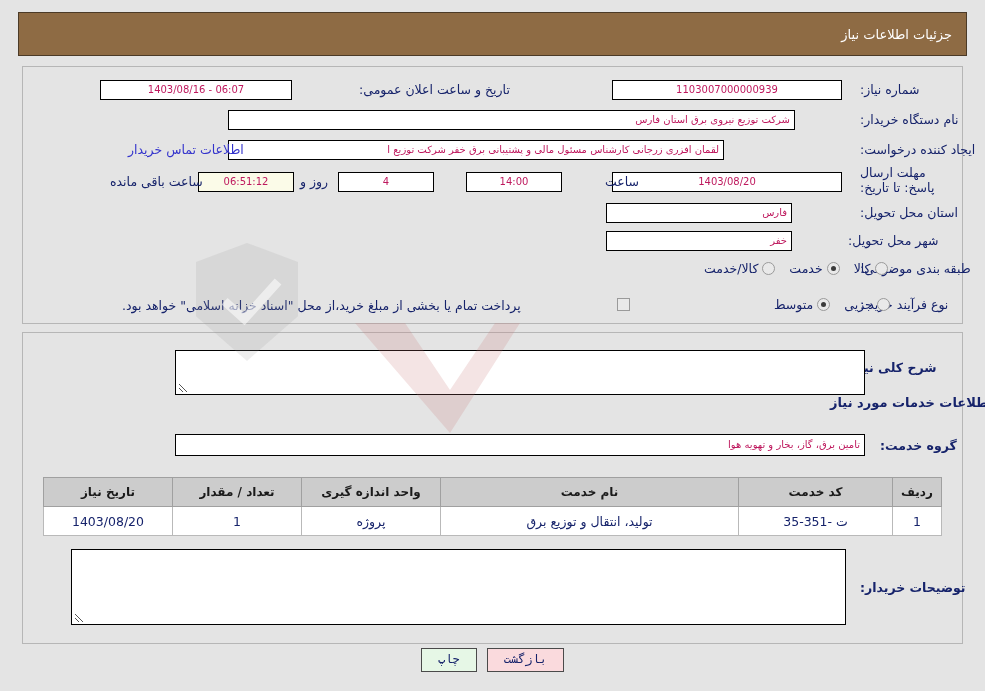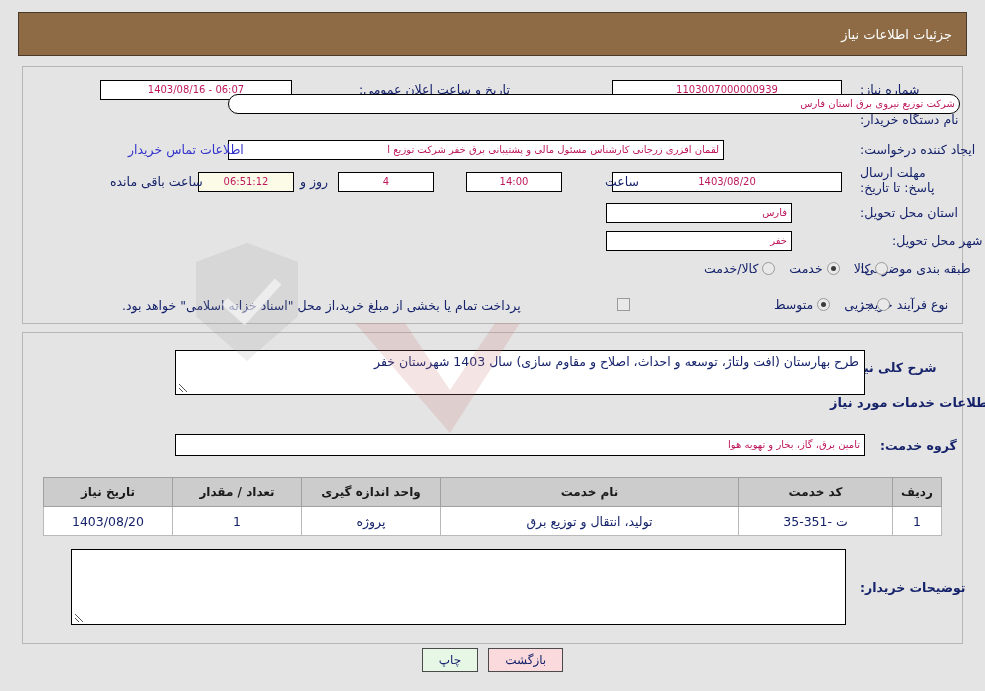--- a/index.html
+++ b/index.html
@@ -240,21 +240,21 @@
     top: 648px;
     width: 985px;
     display: flex;
     justify-content: center;
     gap: 10px;
     z-index: 3;
   }
   .btn {
     border: 1px solid #4a4a4a;
     font-size: 12px;
-    font-family: Liberation Sans, sans-serif;
+    font-family: Liberation Mono, monospace;
     color: #16236b;
     padding: 3px 16px;
     cursor: pointer;
     line-height: 16px;
   }
   .btn-print  { background: #e6f7e6; }
   .btn-back   { background: #fadadd; }
 </style>
 </head>
 <body>
@@ -282,21 +282,21 @@
 <div class="fld center" style="position:absolute; left:612px; top:80px; width:230px; z-index:3;">1103007000000939</div>
 
 <div class="row" style="left:359px; top:82px; z-index:3;">
   <span class="lbl">تاریخ و ساعت اعلان عمومی:</span>
 </div>
 <div class="fld center" style="position:absolute; left:100px; top:80px; width:192px; z-index:3;">06:07 - 1403/08/16</div>
 
 <div class="row" style="left:860px; top:112px; z-index:3;">
   <span class="lbl">نام دستگاه خریدار:</span>
 </div>
-<div class="fld right" style="position:absolute; left:228px; top:94px; width:732px; z-index:3;border-radius:10px;">شرکت توزیع نیروی برق استان فارس</div>
+<div class="fld right" style="position:absolute; left:228px; top:110px; width:567px; z-index:3;">شرکت توزیع نیروی برق استان فارس</div>
 
 <div class="row" style="left:860px; top:142px; z-index:3;">
   <span class="lbl">ایجاد کننده درخواست:</span>
 </div>
 <div class="fld right" style="position:absolute; left:228px; top:140px; width:496px; z-index:3;">لقمان افزری زرجانی کارشناس مسئول مالی و پشتیبانی برق خفر شرکت توزیع ا</div>
 <a class="link" style="position:absolute; left:128px; top:142px; z-index:4;">اطلاعات تماس خریدار</a>
 
 <div class="row" style="left:860px; top:165px; width:96px; z-index:3; display:block; line-height:15px; text-align:left;">
   <span class="lbl" style="white-space:normal; display:block;">مهلت ارسال پاسخ: تا تاریخ:</span>
 </div>
@@ -306,21 +306,21 @@
 <div class="fld center" style="position:absolute; left:338px; top:172px; width:96px; z-index:3;">4</div>
 <span class="lbl" style="position:absolute; left:300px; top:174px; z-index:3;">روز و</span>
 <div class="fld cream center" style="position:absolute; left:198px; top:172px; width:96px; z-index:3;">06:51:12</div>
 <span class="lbl" style="position:absolute; left:110px; top:174px; z-index:3;">ساعت باقی مانده</span>
 
 <div class="row" style="left:860px; top:205px; z-index:3;">
   <span class="lbl">استان محل تحویل:</span>
 </div>
 <div class="fld right" style="position:absolute; left:606px; top:203px; width:186px; z-index:3;">فارس</div>
 
-<div class="row" style="left:892px; top:233px; z-index:3;">
+<div class="row" style="left:848px; top:233px; z-index:3;">
   <span class="lbl">شهر محل تحویل:</span>
 </div>
 <div class="fld right" style="position:absolute; left:606px; top:231px; width:186px; z-index:3;">خفر</div>
 
 <div class="row" style="left:860px; top:261px; z-index:3;">
   <span class="lbl">طبقه بندی موضوعی:</span>
 </div>
 <div class="row" style="left:690px; top:261px; z-index:3;">
   <span class="radio"></span>
   <span class="radio-label">کالا</span>
@@ -339,21 +339,20 @@
   <span class="radio on"></span>
   <span class="radio-label">متوسط</span>
 </div>
 <span class="checkbox" style="position:absolute; left:617px; top:298px; z-index:3;"></span>
 <span class="lbl" style="position:absolute; left:122px; top:298px; z-index:3;">پرداخت تمام یا بخشی از مبلغ خرید،از محل "اسناد خزانه اسلامی" خواهد بود.</span>
 
 <div class="panel panel-mid"></div>
 
 <span class="lbl lbl-b" style="position:absolute; left:847px; top:360px; z-index:3;">شرح کلی نیاز:</span>
 <div class="ta" style="left:175px; top:350px; width:690px; height:45px; z-index:3;">
-  <span>طرح بهارستان (افت ولتاژ، توسعه و احداث، اصلاح و مقاوم سازی) سال 1403 شهرستان خفر</span>
   <span class="grip">
     <svg width="10" height="10" viewBox="0 0 10 10">
         <path d="M9 1 L1 9 M9 5 L5 9" stroke="#555" stroke-width="1" fill="none"></path>
       </svg>
   </span>
 </div>
 
 <span class="lbl lbl-b" style="position:absolute; left:830px; top:395px; font-size:13px; z-index:3;">اطلاعات خدمات مورد نیاز</span>
 
 <span class="lbl lbl-b" style="position:absolute; left:880px; top:438px; z-index:3;">گروه خدمت:</span>

